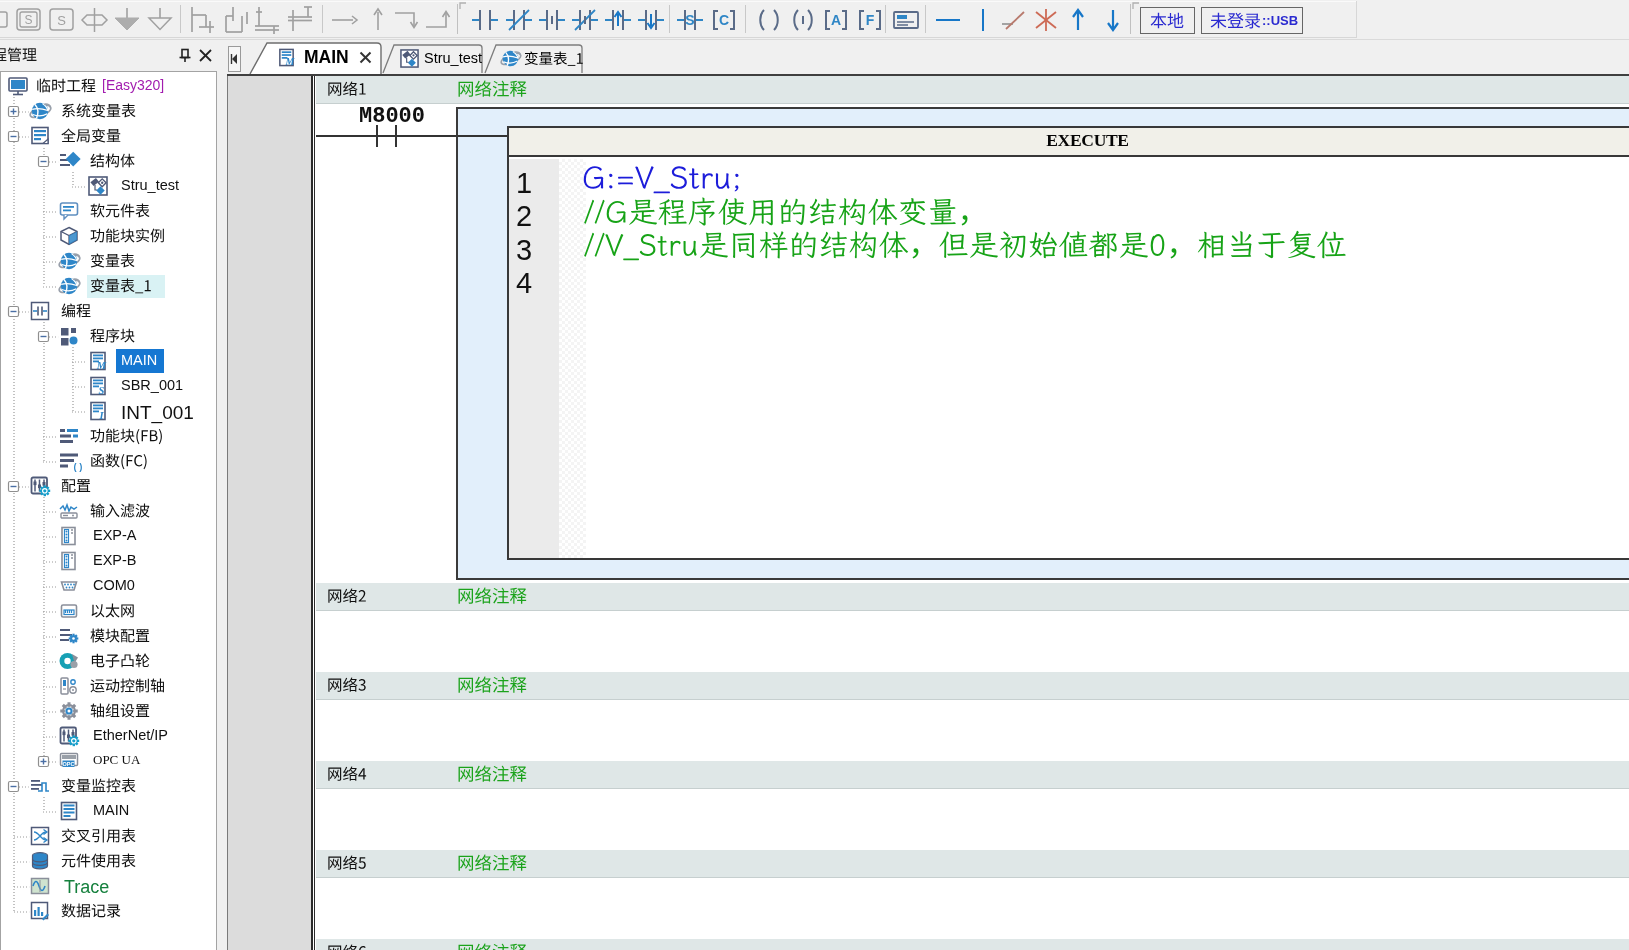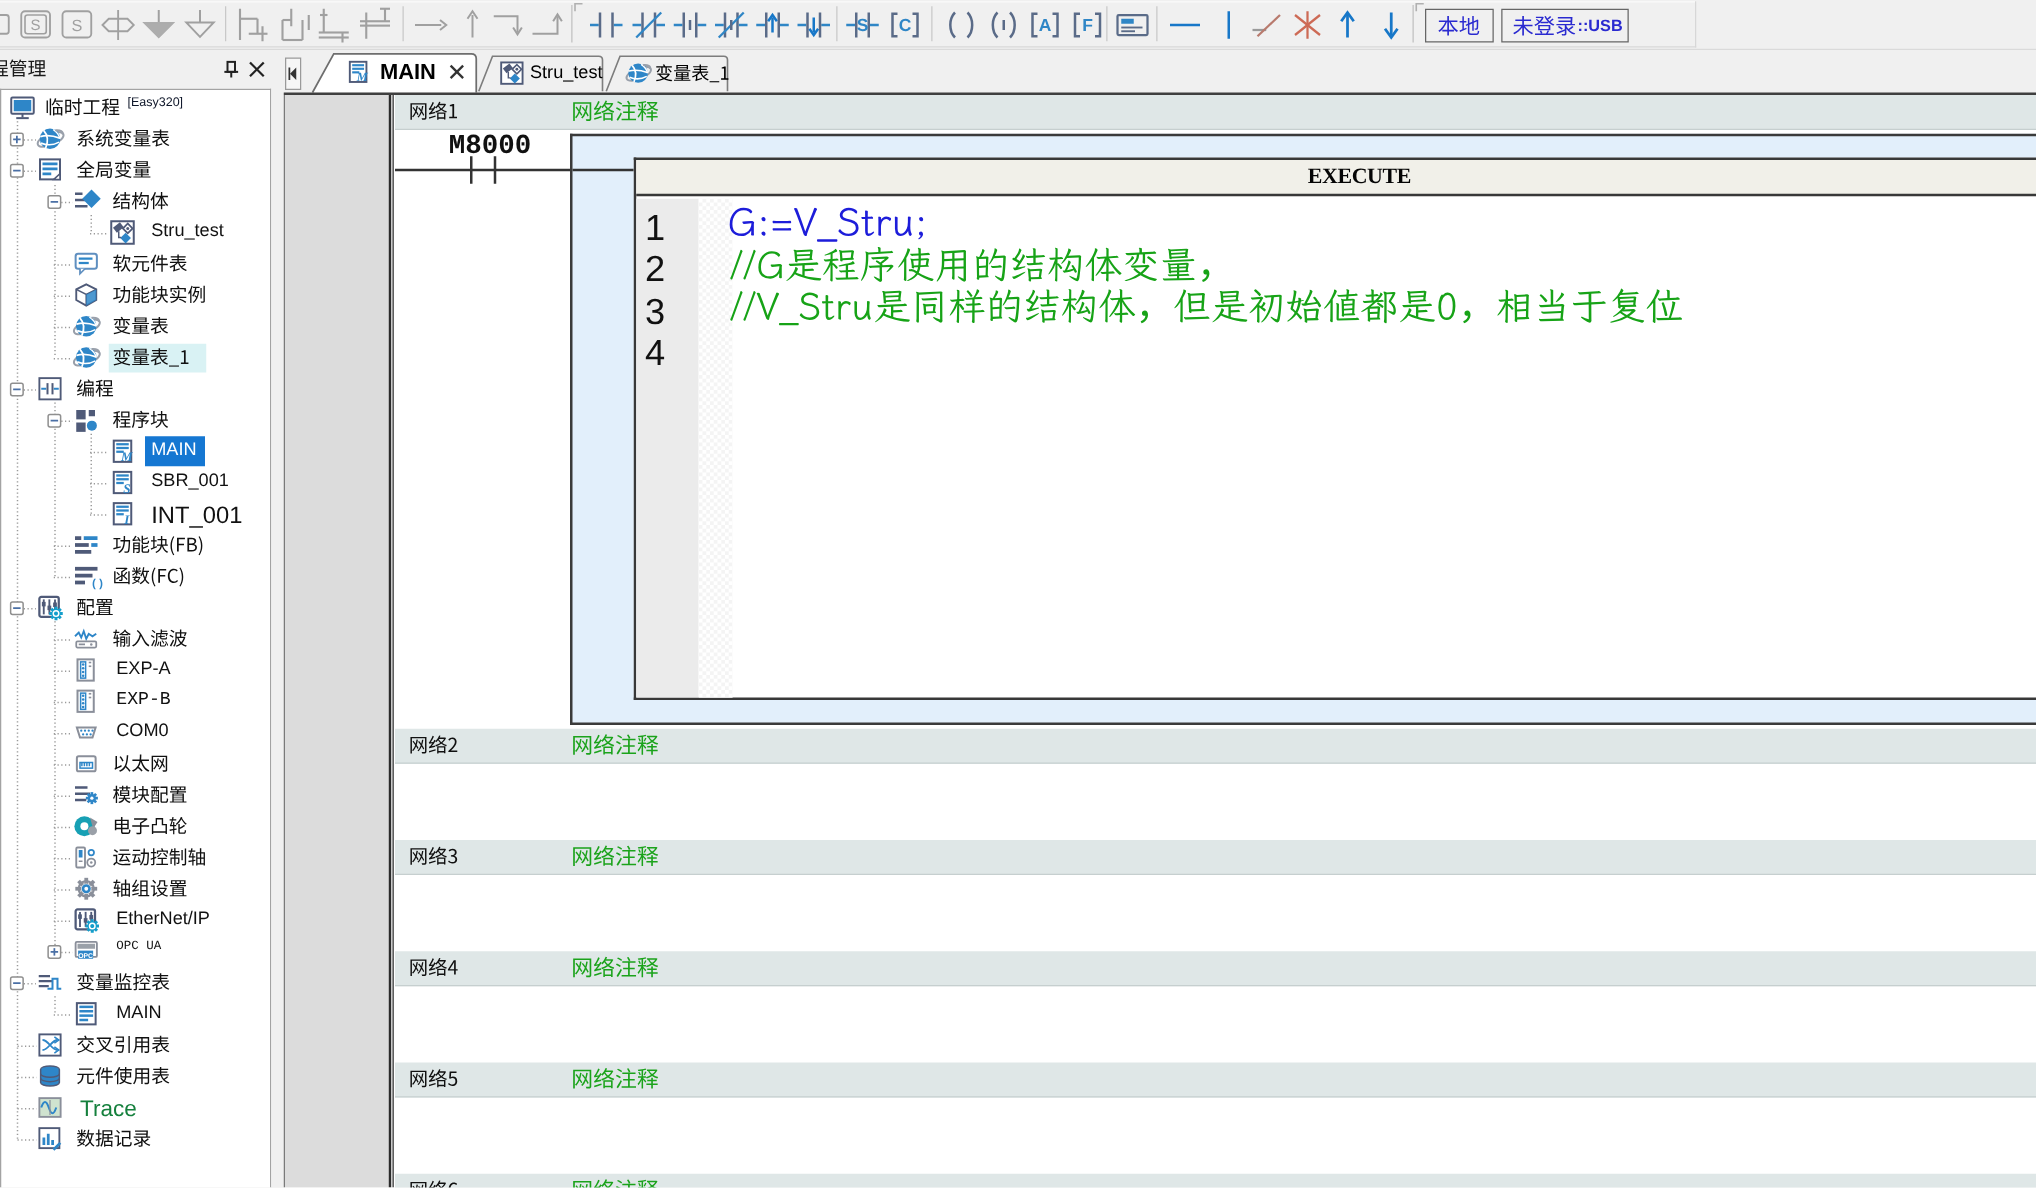--- a/index.html
+++ b/index.html
@@ -385,21 +385,21 @@
     <rect x="3" y="4" width="14" height="9" fill="#2e86c8"></rect>
     <line x1="10" y1="15" x2="10" y2="18" stroke="#4f5a78" stroke-width="1.6"></line>
     <line x1="5" y1="18.5" x2="15" y2="18.5" stroke="#4f5a78" stroke-width="1.6"></line>
   </svg>
 <svg class="t" style="left:36px;top:78.3px" width="62" height="19" fill="#111">
     <use href="#u4e34" xlink:href="#u4e34" transform="matrix(0.0150,0,0,-0.0150,0.0,13.2)"></use>
     <use href="#u65f6" xlink:href="#u65f6" transform="matrix(0.0150,0,0,-0.0150,15.0,13.2)"></use>
     <use href="#u5de5" xlink:href="#u5de5" transform="matrix(0.0150,0,0,-0.0150,30.0,13.2)"></use>
     <use href="#u7a0b" xlink:href="#u7a0b" transform="matrix(0.0150,0,0,-0.0150,45.0,13.2)"></use>
   </svg>
-<div class="a" style="left:102px;top:77px;font-size:10px;color:#0f172a;font-family:'Liberation Sans'"> [Easy320]</div>
+<div class="a" style="left:102px;top:77px;font-size:14px;color:#a21caf;font-family:'Liberation Sans'"> [Easy320]</div>
 <svg class="i" style="left:19.3px;top:110.5px" width="9.7" height="2">
     <line x1="0" y1="1" x2="9.7" y2="1" stroke="#9a9a9a" stroke-width="1.2" stroke-dasharray="1,2"></line>
   </svg>
 <svg class="i" style="left:8.3px;top:105.5px" width="11" height="11">
     <rect x="0.5" y="0.5" width="10" height="10" rx="1.5" fill="#fff" stroke="#8f8f8f" stroke-width="1.2"></rect>
     <line x1="2.5" y1="5.5" x2="8.5" y2="5.5" stroke="#4a6fa5" stroke-width="1.4"></line>
     <line x1="5.5" y1="2.5" x2="5.5" y2="8.5" stroke="#4a6fa5" stroke-width="1.4"></line>
   </svg>
 <svg class="i" style="left:30px;top:101.0px" width="20" height="20" viewBox="0 0 20 20">
     <ellipse cx="10.5" cy="10.5" rx="11" ry="4.6" transform="rotate(-22 10.5 10.5)" fill="none" stroke="#99a0ab" stroke-width="1.6"></ellipse>
@@ -713,21 +713,21 @@
     <rect x="5.5" y="3.5" width="4" height="13" fill="none" stroke="#2e86c8" stroke-width="1.2"></rect>
     <g fill="#2e86c8">
       <circle cx="7.5" cy="5.5" r="1"></circle>
       <circle cx="7.5" cy="8.5" r="1"></circle>
       <circle cx="7.5" cy="11.5" r="1"></circle>
       <circle cx="7.5" cy="14.5" r="1"></circle>
     </g>
     <line x1="12" y1="4" x2="14" y2="4" stroke="#8a8f9a" stroke-width="1.3"></line>
     <line x1="12" y1="7" x2="14" y2="7" stroke="#8a8f9a" stroke-width="1.3"></line>
   </svg>
-<div class="a" style="left:93px;top:552px;font-size:14.5px;color:#111;font-family:Liberation Mono, monospace">EXP-B</div>
+<div class="a" style="left:93px;top:552px;font-size:14.5px;color:#111;font-family:Liberation Sans, sans-serif">EXP-B</div>
 <svg class="i" style="left:43.4px;top:585.5px" width="14.6" height="2">
     <line x1="0" y1="1" x2="14.6" y2="1" stroke="#9a9a9a" stroke-width="1.2" stroke-dasharray="1,2"></line>
   </svg>
 <svg class="i" style="left:59px;top:576.0px" width="20" height="20" viewBox="0 0 20 20">
     <path d="M2.5 6 H17.5 L15 14 H5 Z" fill="#fff" stroke="#8a8f9a" stroke-width="1.6"></path>
     <g fill="#2e86c8">
       <circle cx="6" cy="8.5" r="0.9"></circle>
       <circle cx="9" cy="8.5" r="0.9"></circle>
       <circle cx="12" cy="8.5" r="0.9"></circle>
       <circle cx="15" cy="8.5" r="0.9"></circle>
@@ -875,21 +875,21 @@
     <rect x="0.5" y="0.5" width="10" height="10" rx="1.5" fill="#fff" stroke="#8f8f8f" stroke-width="1.2"></rect>
     <line x1="2.5" y1="5.5" x2="8.5" y2="5.5" stroke="#4a6fa5" stroke-width="1.4"></line>
     <line x1="5.5" y1="2.5" x2="5.5" y2="8.5" stroke="#4a6fa5" stroke-width="1.4"></line>
   </svg>
 <svg class="i" style="left:59px;top:751.0px" width="20" height="20" viewBox="0 0 20 20">
     <rect x="1.5" y="2.5" width="17" height="12" rx="1" fill="#fff" stroke="#8a8f9a" stroke-width="1.5"></rect>
     <rect x="3" y="4" width="14" height="4" fill="#9aa0a8"></rect>
     <rect x="3.5" y="9.5" width="12" height="6.5" fill="#2e86c8"></rect>
     <text x="9.5" y="15" font-size="5.5" font-weight="bold" fill="#fff" text-anchor="middle" font-family="Liberation Sans">OPC</text>
   </svg>
-<div class="a" style="left:93px;top:752px;font-size:10px;color:#111;font-family:Liberation Mono, monospace">OPC UA</div>
+<div class="a" style="left:93px;top:752px;font-size:13px;color:#111;font-family:Liberation Serif, serif">OPC UA</div>
 <svg class="i" style="left:19.3px;top:785.5px" width="9.7" height="2">
     <line x1="0" y1="1" x2="9.7" y2="1" stroke="#9a9a9a" stroke-width="1.2" stroke-dasharray="1,2"></line>
   </svg>
 <svg class="i" style="left:8.3px;top:780.5px" width="11" height="11">
     <rect x="0.5" y="0.5" width="10" height="10" rx="1.5" fill="#fff" stroke="#8f8f8f" stroke-width="1.2"></rect>
     <line x1="2.5" y1="5.5" x2="8.5" y2="5.5" stroke="#4a6fa5" stroke-width="1.4"></line>
   </svg>
 <svg class="i" style="left:30px;top:776.0px" width="20" height="20" viewBox="0 0 20 20">
     <g fill="#4f5a78">
       <rect x="1" y="4" width="9" height="1.8"></rect>

